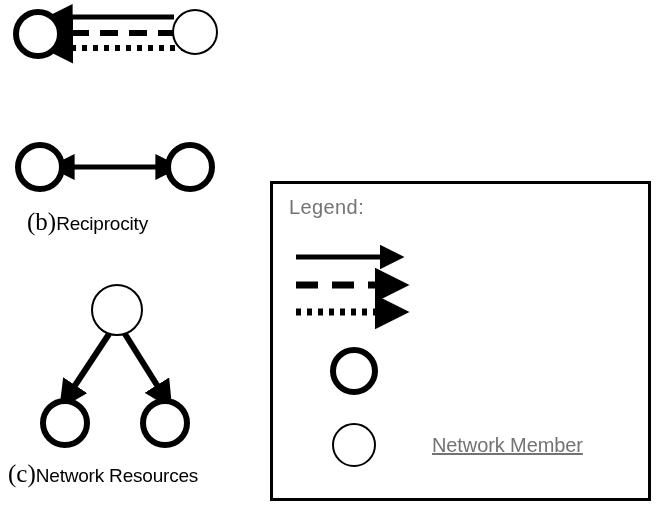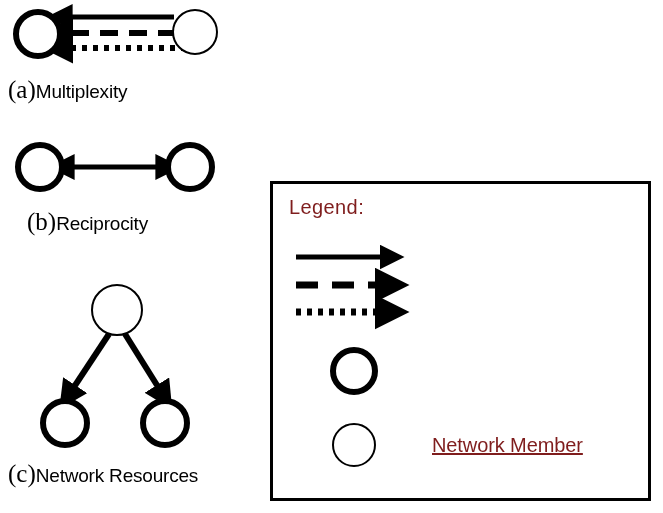--- a/index.html
+++ b/index.html
@@ -45,21 +45,21 @@
     letter-spacing: -0.2px;
   }
   #cap-a { left: 8px;  top: 77px;  }
   #cap-b { left: 8px;  top: 209px; margin-left: 19px; }
   #cap-c { left: 8px;  top: 461px; }
 
   .legend-text {
     position: absolute;
     white-space: pre;
     font-family: "Liberation Sans", sans-serif;
-    color: #7f1d1d;
+    color: #737373;
   }
   #legend-title {
     left: 289px;
     top: 196px;
     font-size: 20px;
     letter-spacing: 0.4px;
   }
   #legend-exchange-label {
     left: 432px;
     top: 257px;
@@ -137,23 +137,20 @@
 
       <line x1="296" y1="257" x2="382" y2="257" stroke="#000000" stroke-width="5" marker-end="url(#arrowhead-legend)"></line>
       <line x1="296" y1="285" x2="378" y2="285" stroke="#000000" stroke-width="7" stroke-dasharray="22 14" marker-end="url(#arrowhead-legend)"></line>
       <line x1="296" y1="312" x2="378" y2="312" stroke="#000000" stroke-width="7" stroke-dasharray="5 6" marker-end="url(#arrowhead-legend)"></line>
 
       <circle cx="354" cy="371" r="21" fill="#ffffff" stroke="#000000" stroke-width="6"></circle>
       <circle cx="354" cy="445" r="21" fill="#ffffff" stroke="#000000" stroke-width="2"></circle>
     </g>
   </svg>
 
-  <div class="caption" id="cap-a">
-    <span class="cap-letter">(a)</span><span class="cap-text">Multiplexity</span>
-  </div>
 
   <div class="caption" id="cap-b">
     <span class="cap-letter">(b)</span><span class="cap-text">Reciprocity</span>
   </div>
 
   <div class="caption" id="cap-c">
     <span class="cap-letter">(c)</span><span class="cap-text">Network Resources</span>
   </div>
 
   <div class="legend-text" id="legend-title">Legend:</div>

